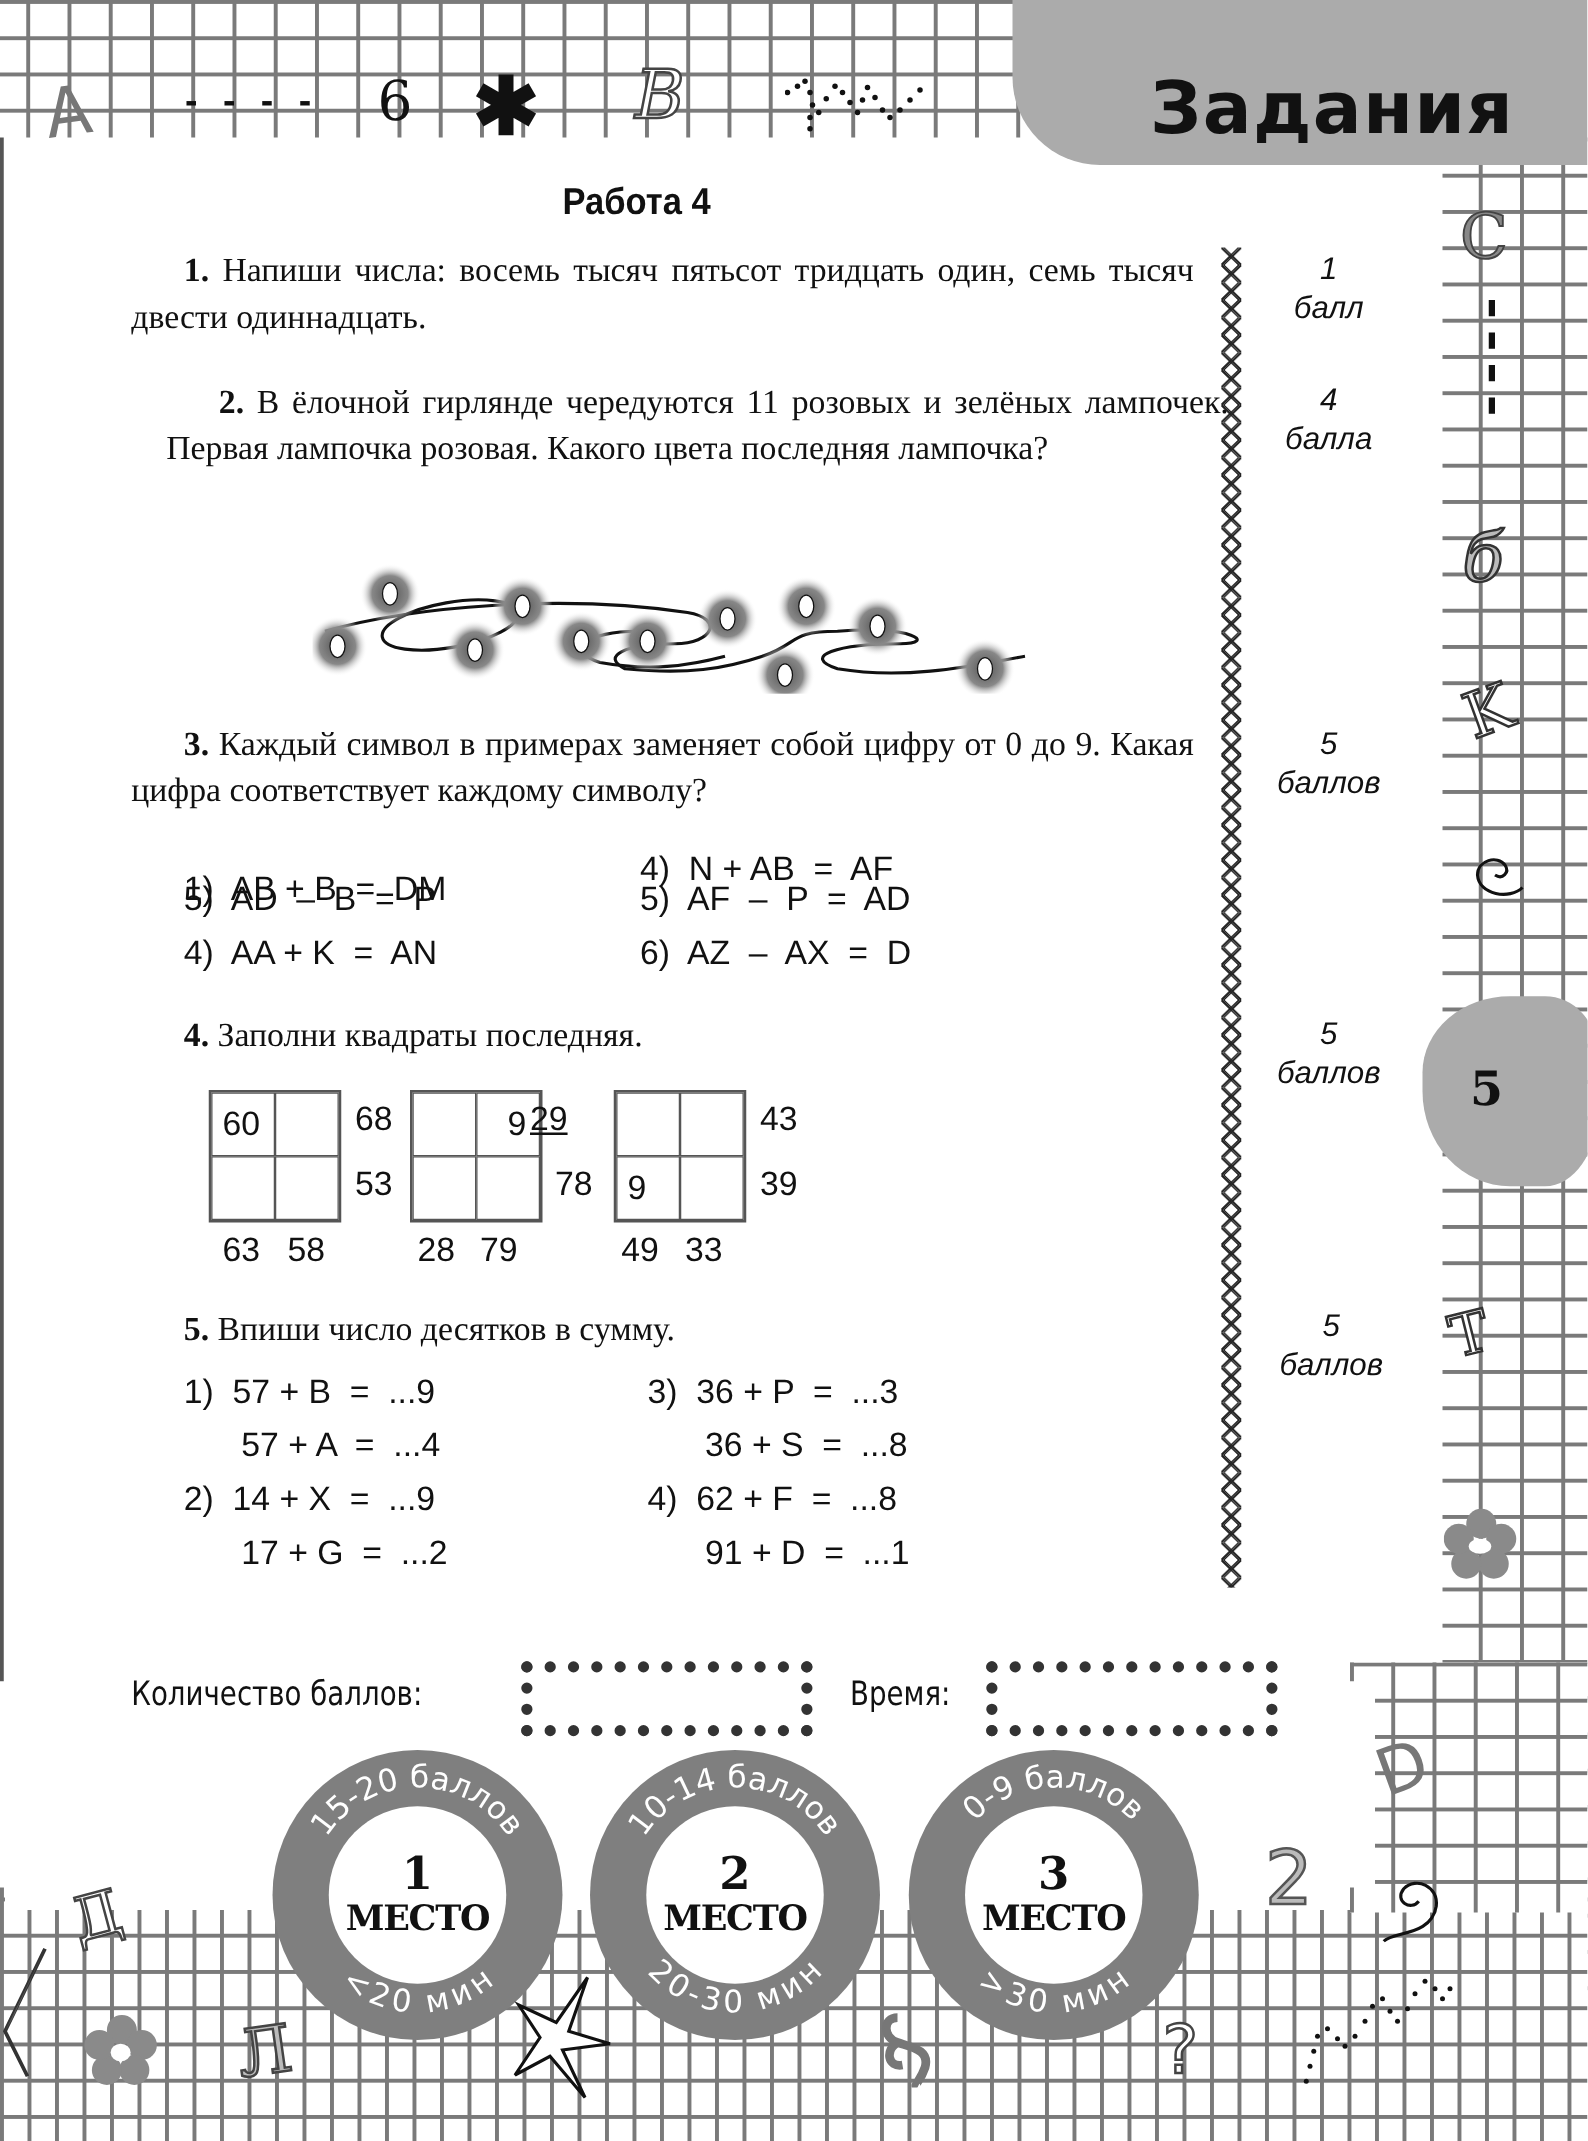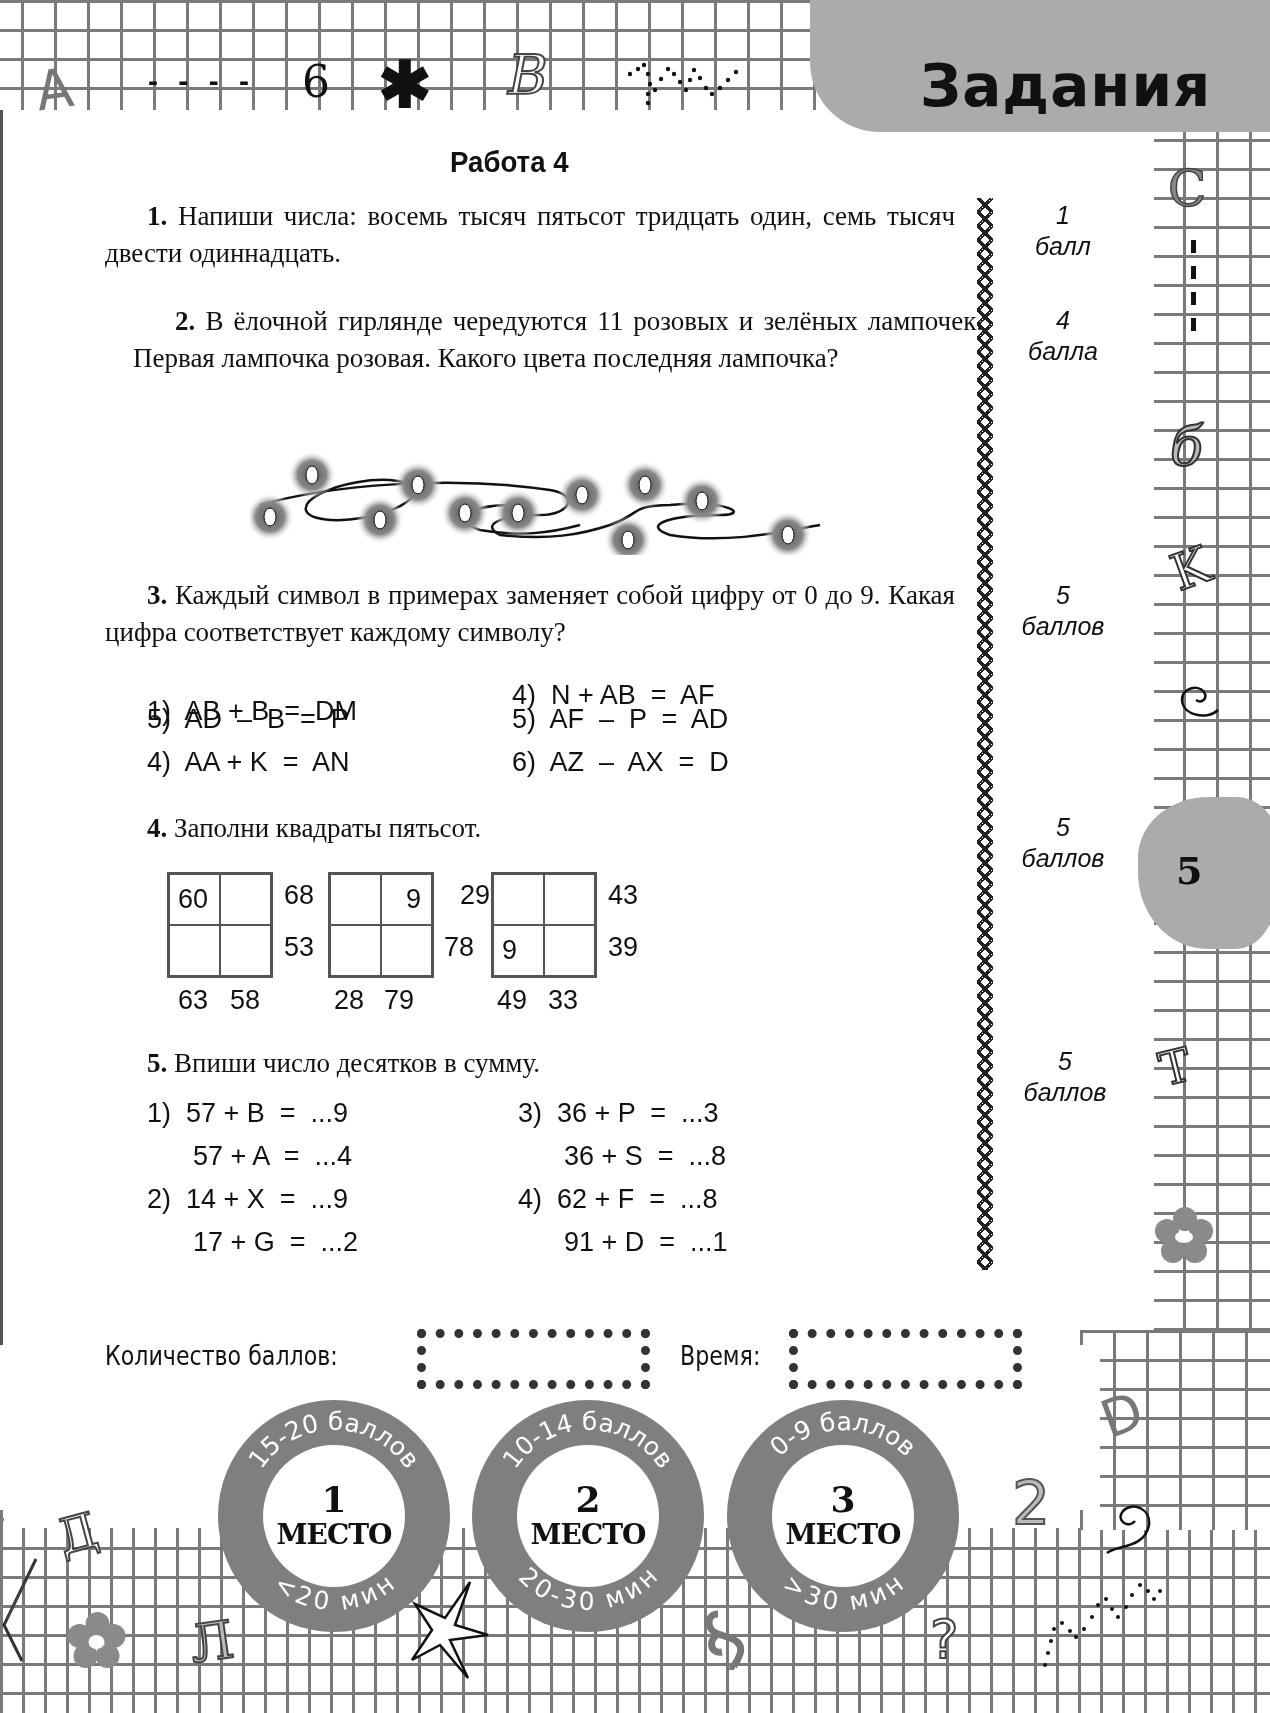--- a/index.html
+++ b/index.html
@@ -229,21 +229,21 @@
 <div class="eq" style="left:147px; top:746px;">4)  AA + K  =  AN</div>
 <div class="eq" style="left:512px; top:679px;">4)  N + AB  =  AF</div>
 <div class="eq" style="left:512px; top:703px;">5)  AF  –  P  =  AD</div>
 <div class="eq" style="left:512px; top:746px;">6)  AZ  –  AX  =  D</div>
 <div class="points p3">
   <div>5</div>
   <div>баллов</div>
 </div>
 
 <div class="task t4">
-  <p><span class="num">4.</span> <span>Заполни квадраты пятьсот.</span></p>
+  <p><span class="num">4.</span> <span>Заполни квадраты последняя.</span></p>
 </div>
 <div class="points p4">
   <div>5</div>
   <div>баллов</div>
 </div>
 
 <div class="sq" style="left:167px; top:872px;">
   <div class="cell">60</div>
   <div class="cell"></div>
   <div class="cell"></div>
@@ -253,21 +253,21 @@
 <div class="side" style="left:284px; top:932px;">53</div>
 <div class="side" style="left:178px; top:985px;">63</div>
 <div class="side" style="left:230px; top:985px;">58</div>
 
 <div class="sq" style="left:328px; top:872px;">
   <div class="cell"></div>
   <div class="cell r">9</div>
   <div class="cell"></div>
   <div class="cell"></div>
 </div>
-<div class="side" style="left:460px; top:880px;">29</div>
+<div class="side" style="left:424px; top:880px;text-decoration:underline;">29</div>
 <div class="side" style="left:444px; top:932px;">78</div>
 <div class="side" style="left:334px; top:985px;">28</div>
 <div class="side" style="left:384px; top:985px;">79</div>
 
 <div class="sq" style="left:491px; top:872px;">
   <div class="cell"></div>
   <div class="cell"></div>
   <div class="cell">9</div>
   <div class="cell"></div>
 </div>

